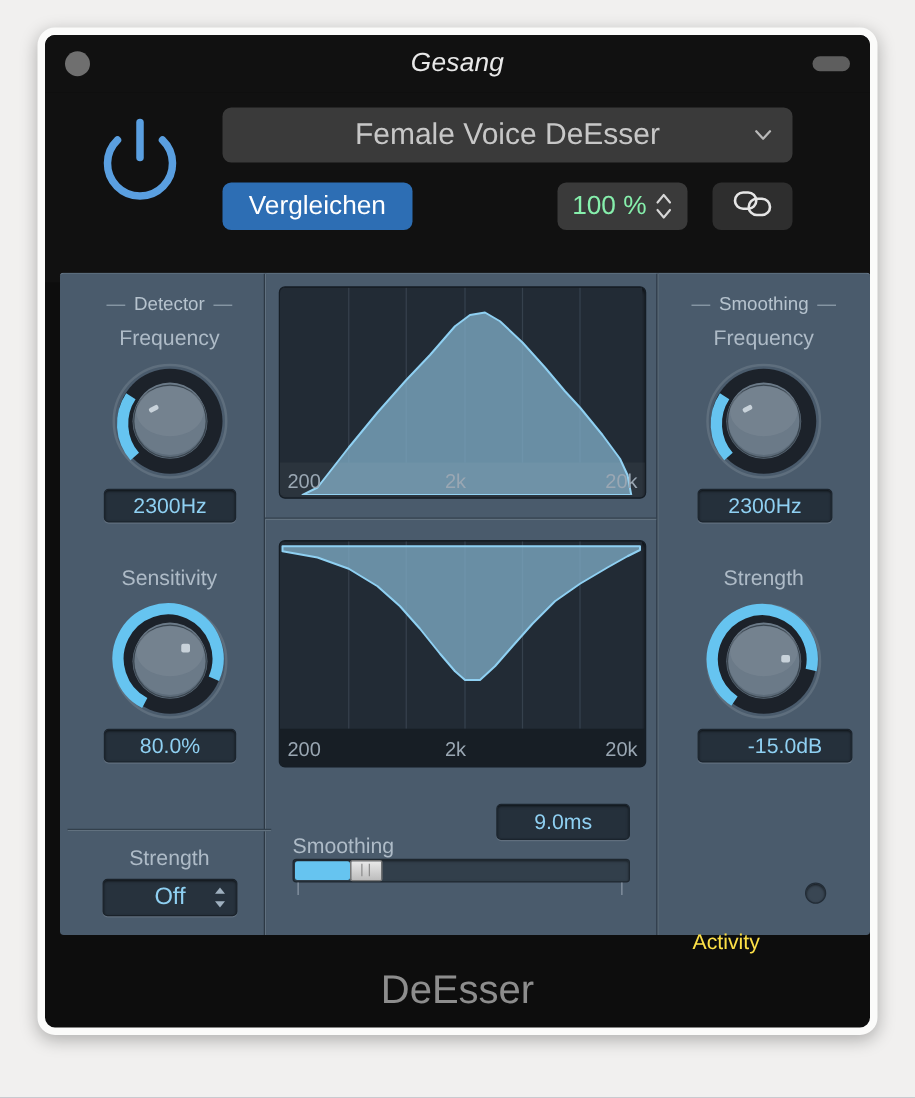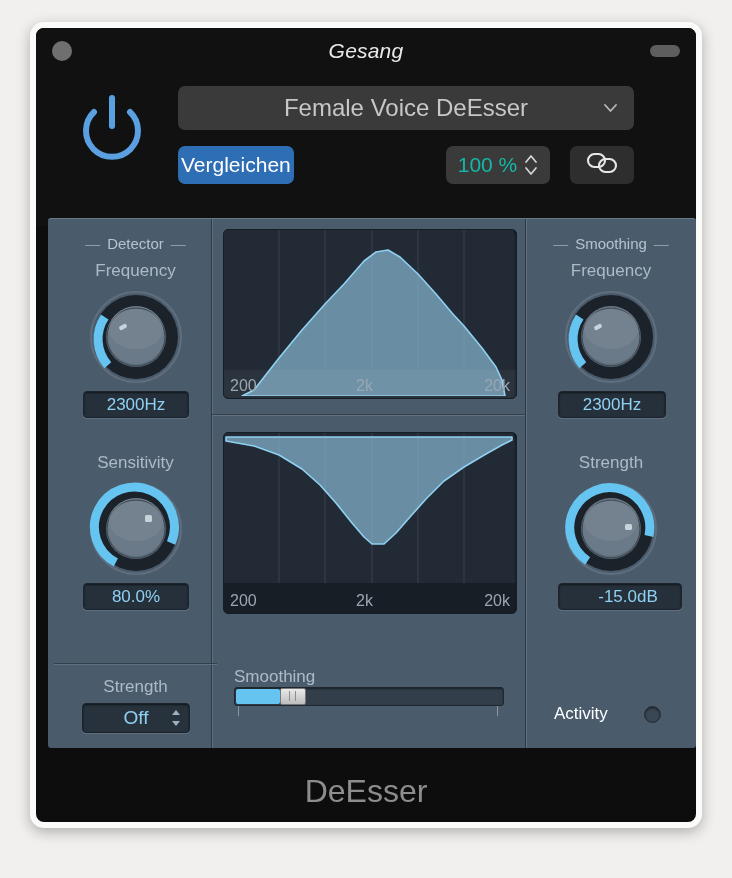--- a/index.html
+++ b/index.html
@@ -81,38 +81,38 @@
   }
   #preset-menu .chev {
     position: absolute;
     right: 16px; top: 14px;
     width: 15px; height: 15px;
   }
   #compare-btn {
     position: absolute;
     left: 142px; top: 72px;
     height: 38px;
-    padding: 0 3px;
+    padding: 0 21px;
     background: #2d6eb4;
     border-radius: 7px;
     display: flex; align-items: center;
     color: #ffffff;
     font-size: 21px;
     cursor: pointer;
   }
   #gain-stepper {
     position: absolute;
     left: 410px; top: 72px;
     width: 104px; height: 38px;
     background: #3a3a3a;
     border-radius: 7px;
     display: flex; align-items: center; justify-content: center;
     cursor: pointer;
   }
-  #gain-stepper .gval { color: #14b8a6; font-size: 21px; }
+  #gain-stepper .gval { color: #86efac; font-size: 21px; }
   #gain-stepper .arrows { margin-left: 7px; display: flex; flex-direction: column; }
   #link-btn {
     position: absolute;
     left: 534px; top: 72px;
     width: 64px; height: 38px;
     background: #2e2e2e;
     border-radius: 7px;
     display: flex; align-items: center; justify-content: center;
     cursor: pointer;
   }
@@ -246,22 +246,23 @@
     font-size: 19px;
     cursor: pointer;
   }
   #monitor-popup .marrows {
     position: absolute; right: 8px; top: 5px;
     display: flex; flex-direction: column;
   }
 
   #activity-label {
     position: absolute;
-    color: #ffffff;
+    color: #fde047;
     font-size: 17px;
+    margin-top: 40px;
   }
   #activity-led {
     position: absolute;
     width: 15px; height: 15px;
     border-radius: 50%;
     background: #394653;
     border: 1px solid #222c36;
     box-shadow: inset 0 1px 2px rgba(0,0,0,.6);
   }
 
@@ -424,20 +425,21 @@
           <path d="M2,4 L2,8 L30,13 L55,22 L78,36 L96,52 L112,70 L128,90 L140,104 L148,111 L160,111 L172,100 L186,84 L202,66 L220,48 L240,34 L262,21 L278,12 L288,7 L288,4 Z" fill="#7eaac4" fill-opacity="0.78" stroke="#8fd0f2" stroke-width="1.6" stroke-linejoin="round"></path>
         </svg>
         <div class="axis-strip" style="height:30px;background:#171e25;"></div>
         <span class="axis-lab" style="left:6px;">200</span>
         <span class="axis-lab" style="left:132px;">2k</span>
         <span class="axis-lab" style="right:6px;">20k</span>
       </div>
 
       <div id="smoothing-label" style="left:22px; top:448px;">Smoothing</div>
 
+      <div class="value-field" style="left:185px; top:424px; width:105px; height:27px;">9.0ms</div>
 
       <div id="smoothing-slider" style="left:22px; top:468px; width:268px;">
         <div id="smoothing-fill" style="width:44px;"></div>
         <div id="smoothing-thumb" style="left:45px;">
           <i style="left:8px;"></i>
             <i style="left:14px;"></i>
         </div>
       </div>
       <div class="s-tick" style="left:26px; top:487px;"></div>
       <div class="s-tick" style="left:285px; top:487px;"></div>

